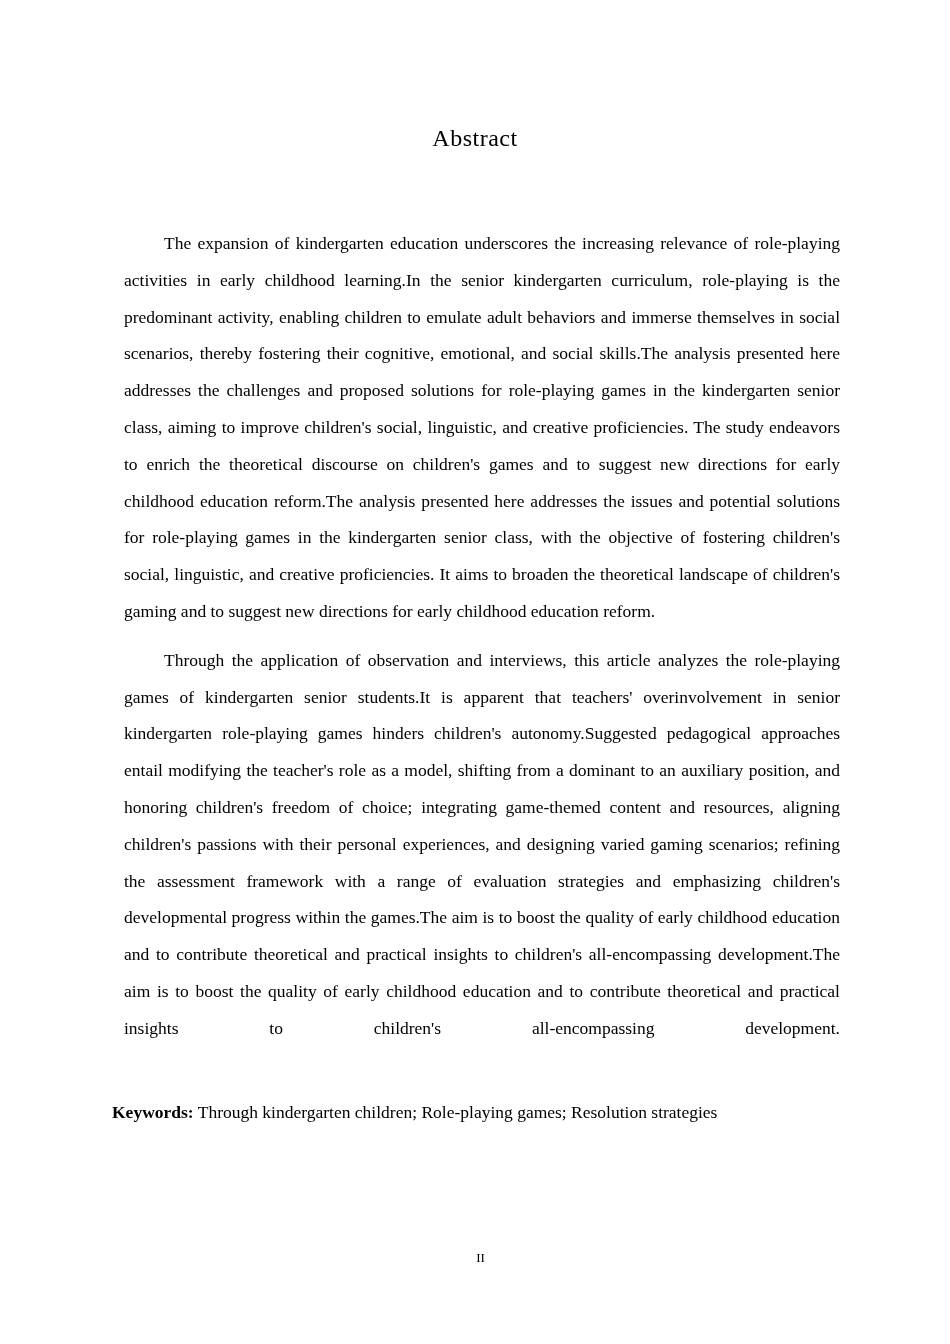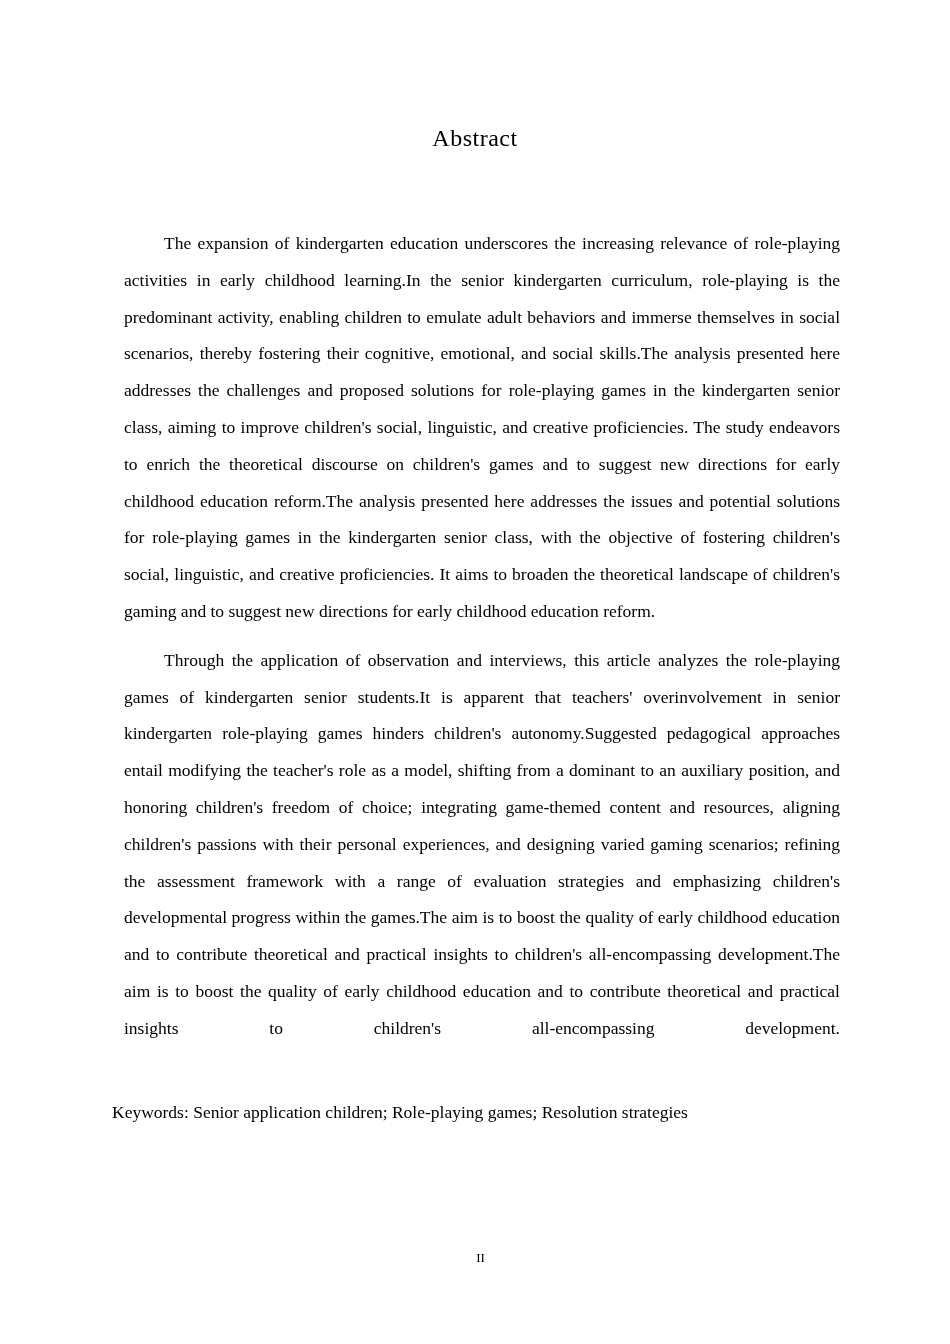--- a/index.html
+++ b/index.html
@@ -46,21 +46,21 @@
   }
   .keywords {
     margin: 0;
     margin-top: 50px;
     font-size: 17.5px;
     line-height: 30px;
     text-indent: 0;
     text-align: left;
   }
   .keywords .kw-label {
-    font-weight: normal;
+    font-weight: bold;
   }
   .page-number {
     position: absolute;
     left: 11px;
     right: 0;
     bottom: 78px;
     text-align: center;
     font-size: 13px;
   }
 </style>
@@ -71,20 +71,20 @@
 
   <h1 class="title">Abstract</h1>
 
   <div class="content">
 
     <p class="body-para">The expansion of kindergarten education underscores the increasing relevance of role-playing activities in early childhood learning.In the senior kindergarten curriculum, role-playing is the predominant activity, enabling children to emulate adult behaviors and immerse themselves in social scenarios, thereby fostering their cognitive, emotional, and social skills.The analysis presented here addresses the challenges and proposed solutions for role-playing games in the kindergarten senior class, aiming to improve children's social, linguistic, and creative proficiencies. The study endeavors to enrich the theoretical discourse on children's games and to suggest new directions for early childhood education reform.The analysis presented here addresses the issues and potential solutions for role-playing games in the kindergarten senior class, with the objective of fostering children's social, linguistic, and creative proficiencies. It aims to broaden the theoretical landscape of children's gaming and to suggest new directions for early childhood education reform.</p>
 
     <p class="body-para justify-last">Through the application of observation and interviews, this article analyzes the role-playing games of kindergarten senior students.It is apparent that teachers' overinvolvement in senior kindergarten role-playing games hinders children's autonomy.Suggested pedagogical approaches entail modifying the teacher's role as a model, shifting from a dominant to an auxiliary position, and honoring children's freedom of choice; integrating game-themed content and resources, aligning children's passions with their personal experiences, and designing varied gaming scenarios; refining the assessment framework with a range of evaluation strategies and emphasizing children's developmental progress within the games.The aim is to boost the quality of early childhood education and to contribute theoretical and practical insights to children's all-encompassing development.The aim is to boost the quality of early childhood education and to contribute theoretical and practical insights to children's all-encompassing development.</p>
 
     <p class="keywords">
-      <span class="kw-label">Keywords:</span><span> Senior application children; Role-playing games; Resolution strategies</span>
+      <span class="kw-label">Keywords:</span><span> Through kindergarten children; Role-playing games; Resolution strategies</span>
     </p>
 
   </div>
 
   <div class="page-number">II</div>
 
 </div>
 
 </body></html>

